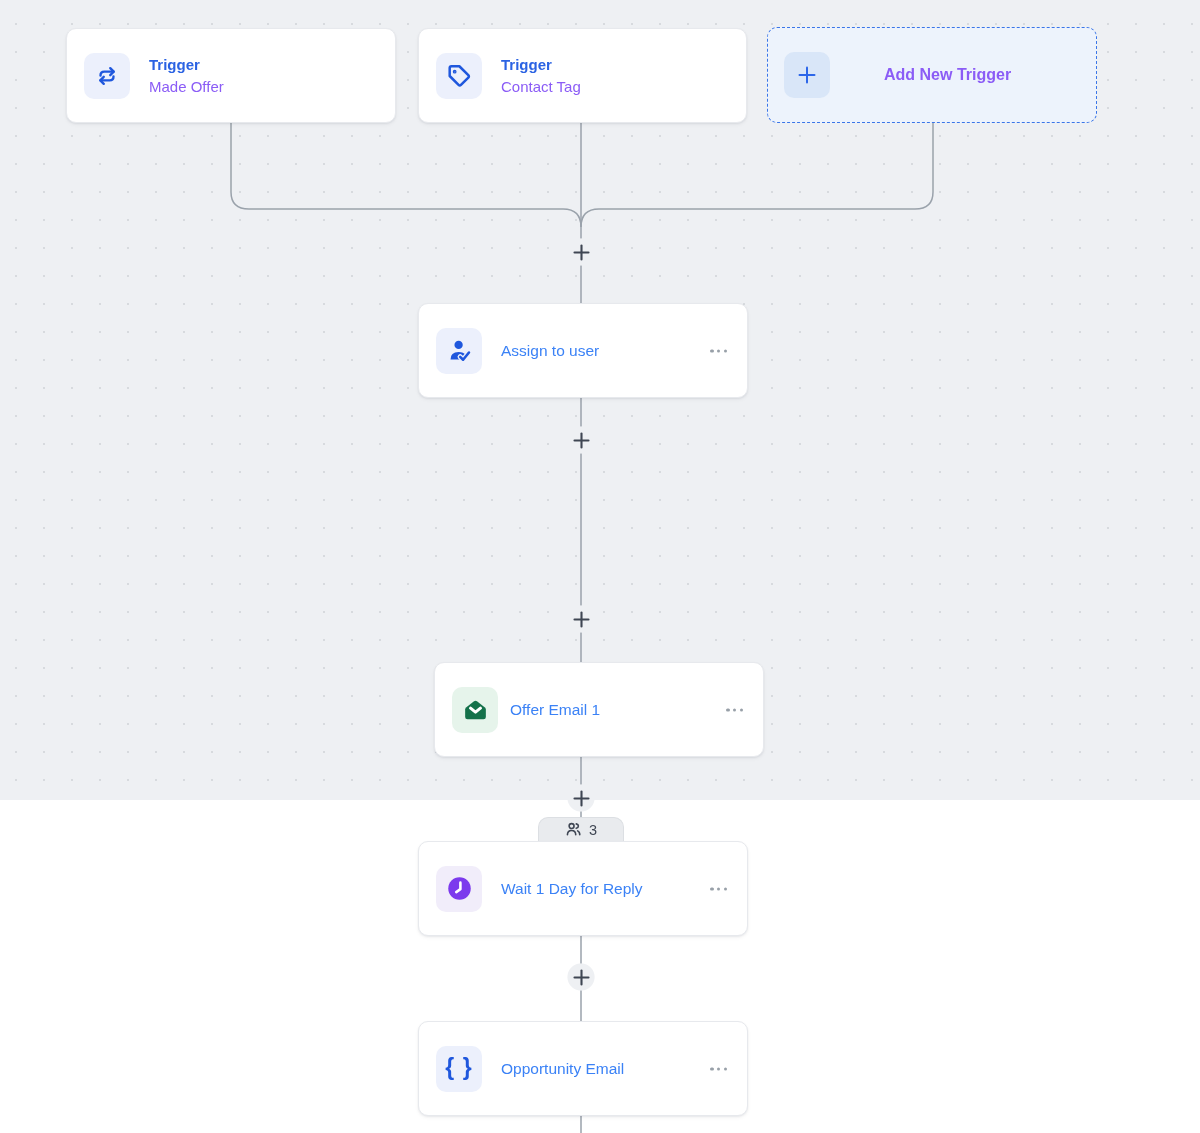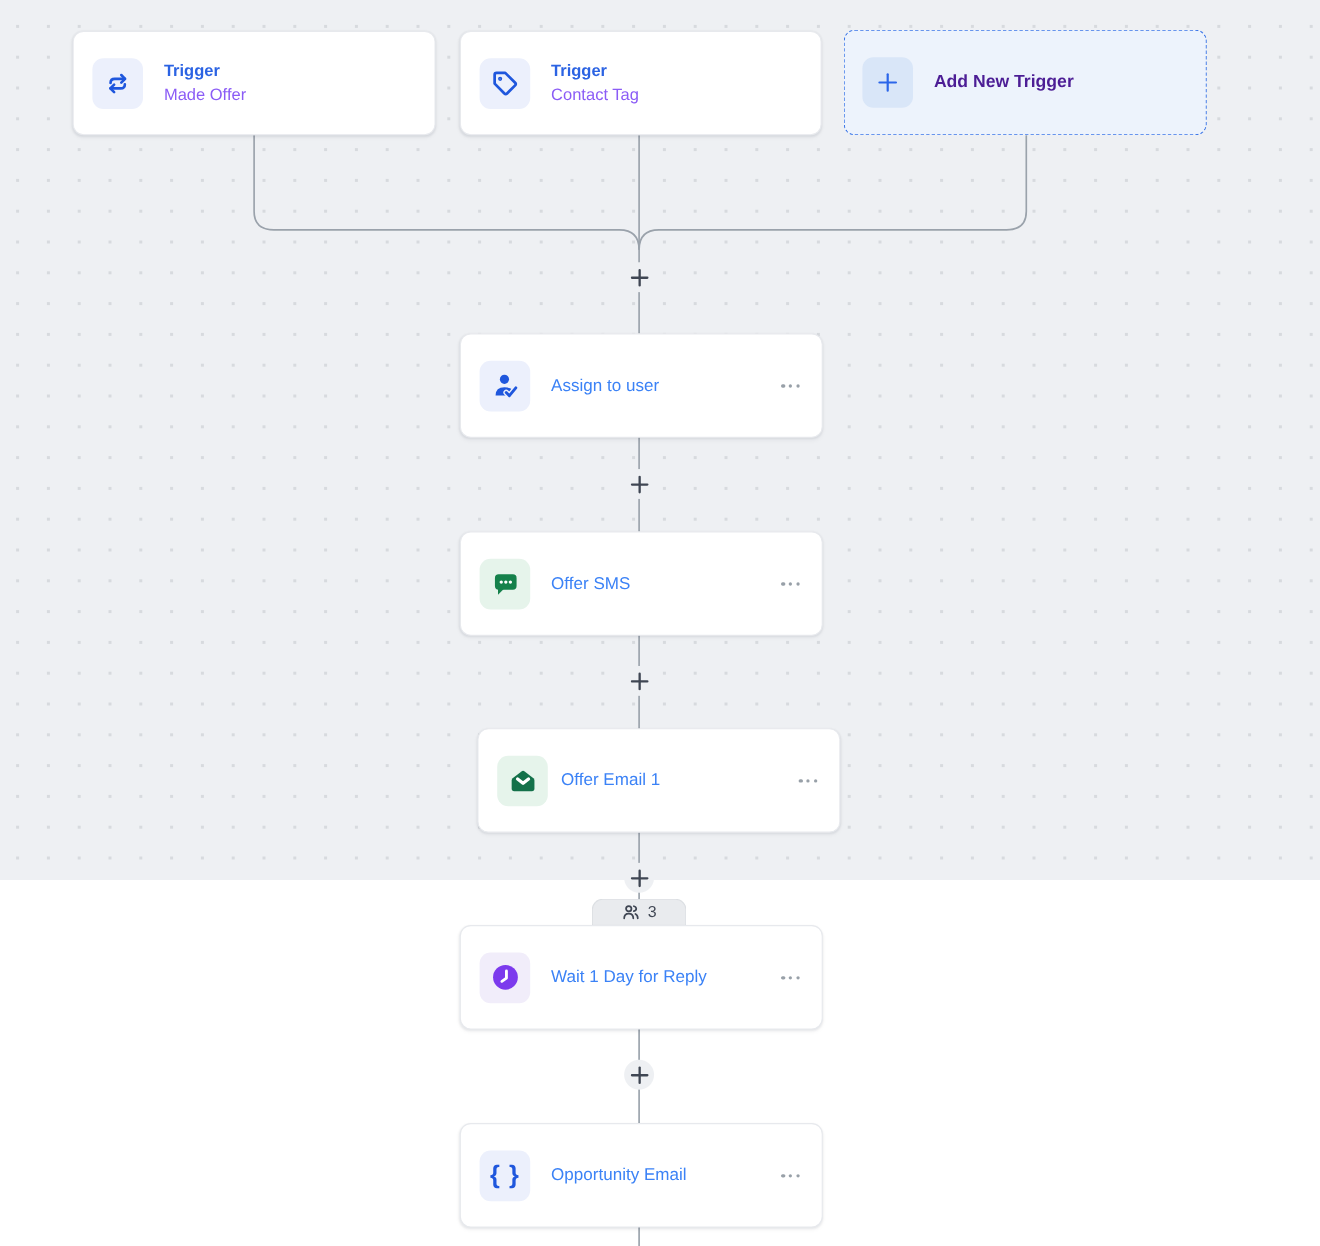--- a/index.html
+++ b/index.html
@@ -62,21 +62,21 @@
     border-radius:10px;
     display:flex; align-items:center;
     padding:0 16px; gap:19px;
     z-index:2; cursor:pointer;
   }
   .add-trigger-card .plus-tile {
     width:46px; height:46px; border-radius:10px;
     background:#d9e6f8;
     display:flex; align-items:center; justify-content:center;
   }
-  .add-trigger-label { color:#4c1d95; font-weight:bold; font-size:16px; }
+  .add-trigger-label { color:#8b5cf6; font-weight:bold; font-size:16px;margin-left:35px; }
 
   .plus-node {
     position:absolute;
     width:32px; height:32px;
     display:flex; align-items:center; justify-content:center;
     background:radial-gradient(circle, #eef0f3 58%, rgba(238,240,243,0) 62%);
     z-index:3; cursor:pointer;
   }
 
   .count-tab {
@@ -187,37 +187,20 @@
       </svg>
     </div>
     <div class="action-label">Assign to user</div>
     <div class="menu-dots">
         <span></span>
         <span></span>
         <span></span>
       </div>
   </div>
 
-  <div class="node-card" style="left:418px; top:483px; width:330px; height:95px;">
-    <div class="icon-tile tile-green">
-      <svg width="27" height="27" viewBox="0 0 24 24">
-        <rect x="3.5" y="4.5" width="17.5" height="12.5" rx="3" fill="#15814b"></rect>
-        <polygon points="6,16 6,21 11,16" fill="#15814b"></polygon>
-        <circle cx="8.6" cy="10.8" r="1.35" fill="#ffffff"></circle>
-        <circle cx="12.3" cy="10.8" r="1.35" fill="#ffffff"></circle>
-        <circle cx="16" cy="10.8" r="1.35" fill="#ffffff"></circle>
-      </svg>
-    </div>
-    <div class="action-label">Offer SMS</div>
-    <div class="menu-dots">
-        <span></span>
-        <span></span>
-        <span></span>
-      </div>
-  </div>
 
   <div class="node-card" style="left:434px; top:662px; width:330px; height:95px;gap:12px;">
     <div class="icon-tile tile-green">
       <svg width="27" height="27" viewBox="0 0 24 24">
         <path d="M3.6 10.2 L10.7 4.7 Q12 3.7 13.3 4.7 L20.4 10.2 Q21.2 10.9 21.2 12 L21.2 18.6 Q21.2 20.7 19.1 20.7 L4.9 20.7 Q2.8 20.7 2.8 18.6 L2.8 12 Q2.8 10.9 3.6 10.2 Z" fill="#14714a"></path>
         <polyline points="7.6,10.8 12,14.3 16.4,10.8" fill="none" stroke="#ffffff" stroke-width="2.7" stroke-linecap="round" stroke-linejoin="round"></polyline>
       </svg>
     </div>
     <div class="action-label">Offer Email 1</div>
     <div class="menu-dots">

